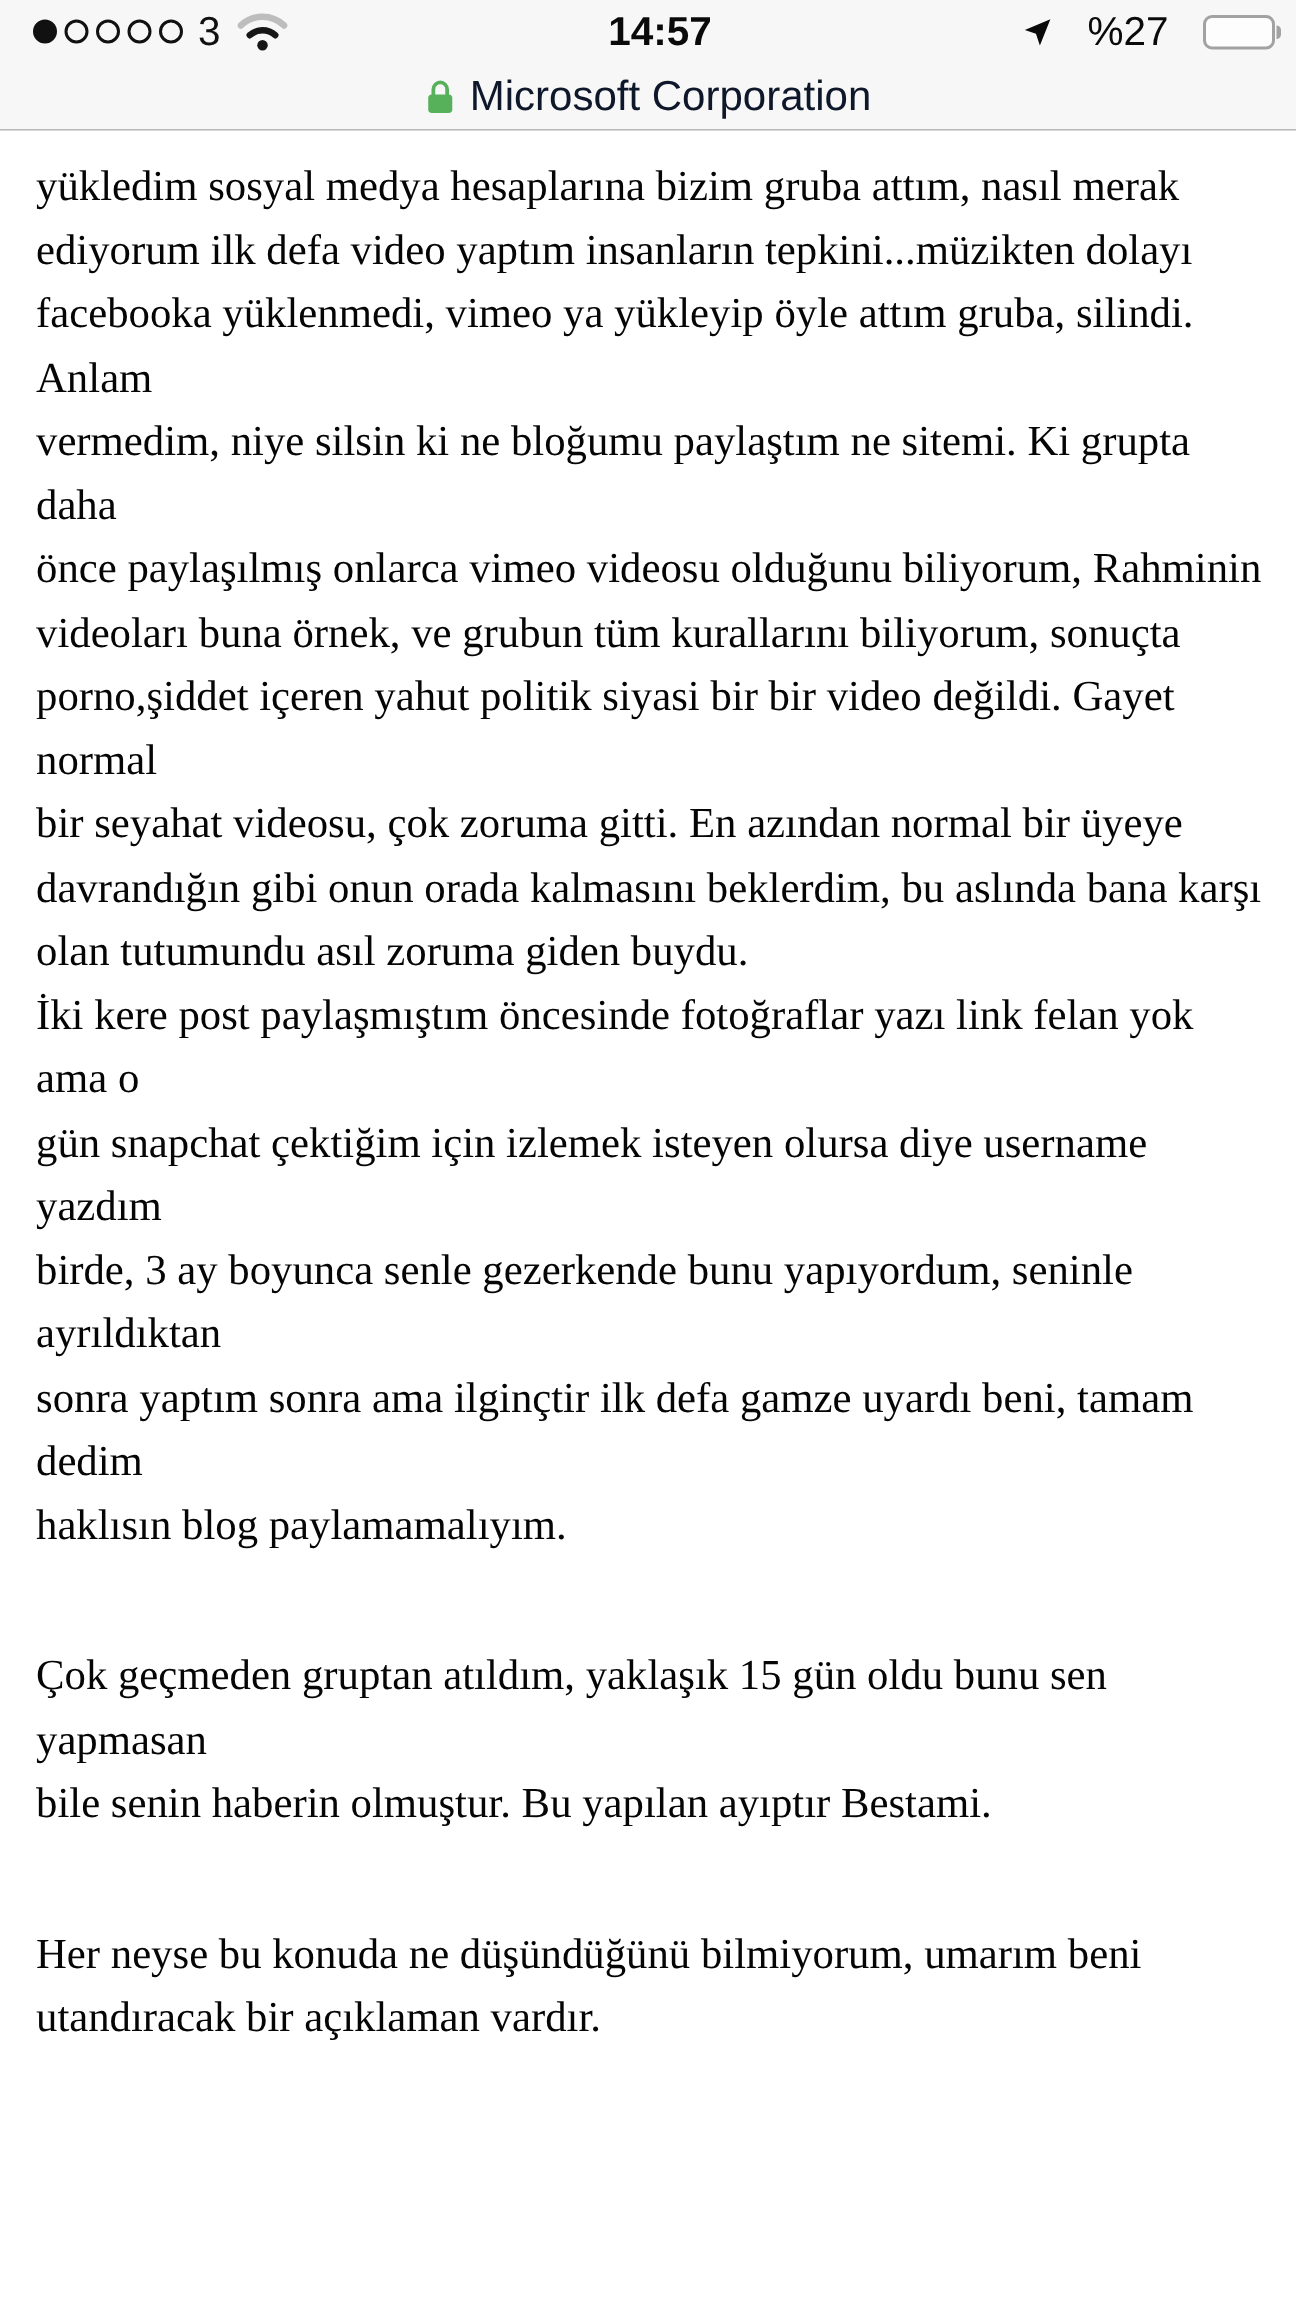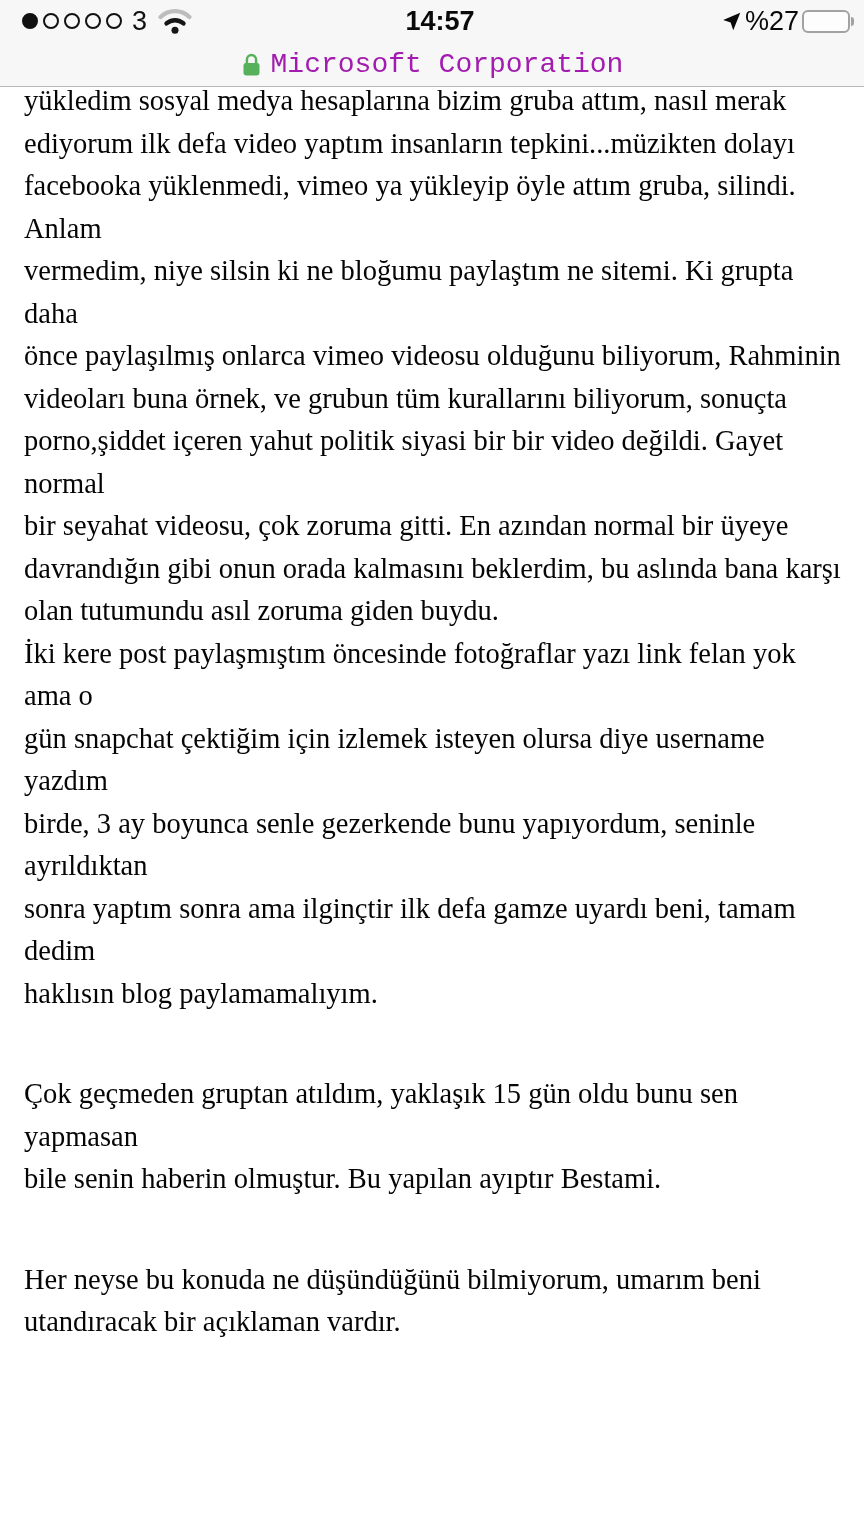--- a/index.html
+++ b/index.html
@@ -12,33 +12,33 @@
           background:#f7f7f7;border-bottom:1px solid #b8b8b8;box-sizing:border-box;}
   .statusbar{position:relative;height:42px;}
   .sb-left{position:absolute;left:22px;top:0;height:42px;display:flex;align-items:center;gap:7px;}
   .dots{display:flex;align-items:center;gap:5px;}
   .dot{width:16px;height:16px;border-radius:50%;border:2px solid #111;box-sizing:border-box;background:transparent;}
   .dot.filled{background:#111;}
   .carrier{font-size:27px;color:#111;margin-left:3px;}
   .wifi{margin-left:4px;display:flex;align-items:center;}
   .sb-time{position:absolute;left:0;right:0;top:0;height:42px;display:flex;
            align-items:center;justify-content:center;font-size:27px;font-weight:600;color:#0a0a0a;padding-left:16px;}
-  .sb-right{position:absolute;right:10px;top:0;height:42px;display:flex;align-items:center;gap:3px;}
+  .sb-right{position:absolute;right:10px;top:0;height:42px;display:flex;align-items:center;gap:23px;}
   .pct{font-size:27px;color:#0a0a0a;}
   .battery{display:flex;align-items:center;}
   .batt-body{width:48px;height:23px;border:2px solid #a2a2a2;border-radius:6px;
              box-sizing:border-box;padding:2px;background:#fdfdfd;}
   .batt-fill{height:100%;border-radius:2px;}
   .batt-nub{width:3px;height:9px;background:#a2a2a2;border-radius:0 3px 3px 0;margin-left:1px;}
 
   .site-row{height:44px;display:flex;align-items:center;justify-content:center;gap:9px;}
   .site-name{font-size:28px;}
 
   
-  .content{position:absolute;top:78px;left:0;width:864px;bottom:0;
+  .content{position:absolute;top:102px;left:0;width:864px;bottom:0;
            padding:2px 18px 0 24px;box-sizing:border-box;overflow:hidden;
            font-family:"Liberation Serif",serif;font-size:28.5px;line-height:42.5px;color:#050505;}
   .para{margin:0;white-space:pre-line;}
   .para.gap{margin-top:58px;}
 </style>
 </head>
 <body>
 
 <div class="screen">
 
@@ -76,21 +76,21 @@
       </div>
     </div>
 
     <div class="site-row">
       <span style="display:flex;">
         <svg width="21" height="25" viewBox="0 0 22 26">
           <path d="M6.2 12 V7.8 a4.8 4.8 0 0 1 9.6 0 V12" fill="none" stroke="#57b15a" stroke-width="2.6"></path>
           <rect x="2.6" y="11.4" width="16.8" height="13" rx="2.6" fill="#57b15a"></rect>
         </svg>
       </span>
-      <span class="site-name" style="color: #a21caf; font-family: Liberation Mono, monospace;">Microsoft Corporation</span>
+      <span class="site-name" style="color: #0f172a;">Microsoft Corporation</span>
     </div>
   </div>
 
   <div class="content">
     <p class="para">yükledim sosyal medya hesaplarına bizim gruba attım, nasıl merak
 ediyorum ilk defa video yaptım insanların tepkini...müzikten dolayı
 facebooka yüklenmedi, vimeo ya yükleyip öyle attım gruba, silindi. Anlam
 vermedim, niye silsin ki ne bloğumu paylaştım ne sitemi. Ki grupta daha
 önce paylaşılmış onlarca vimeo videosu olduğunu biliyorum, Rahminin
 videoları buna örnek, ve grubun tüm kurallarını biliyorum, sonuçta

